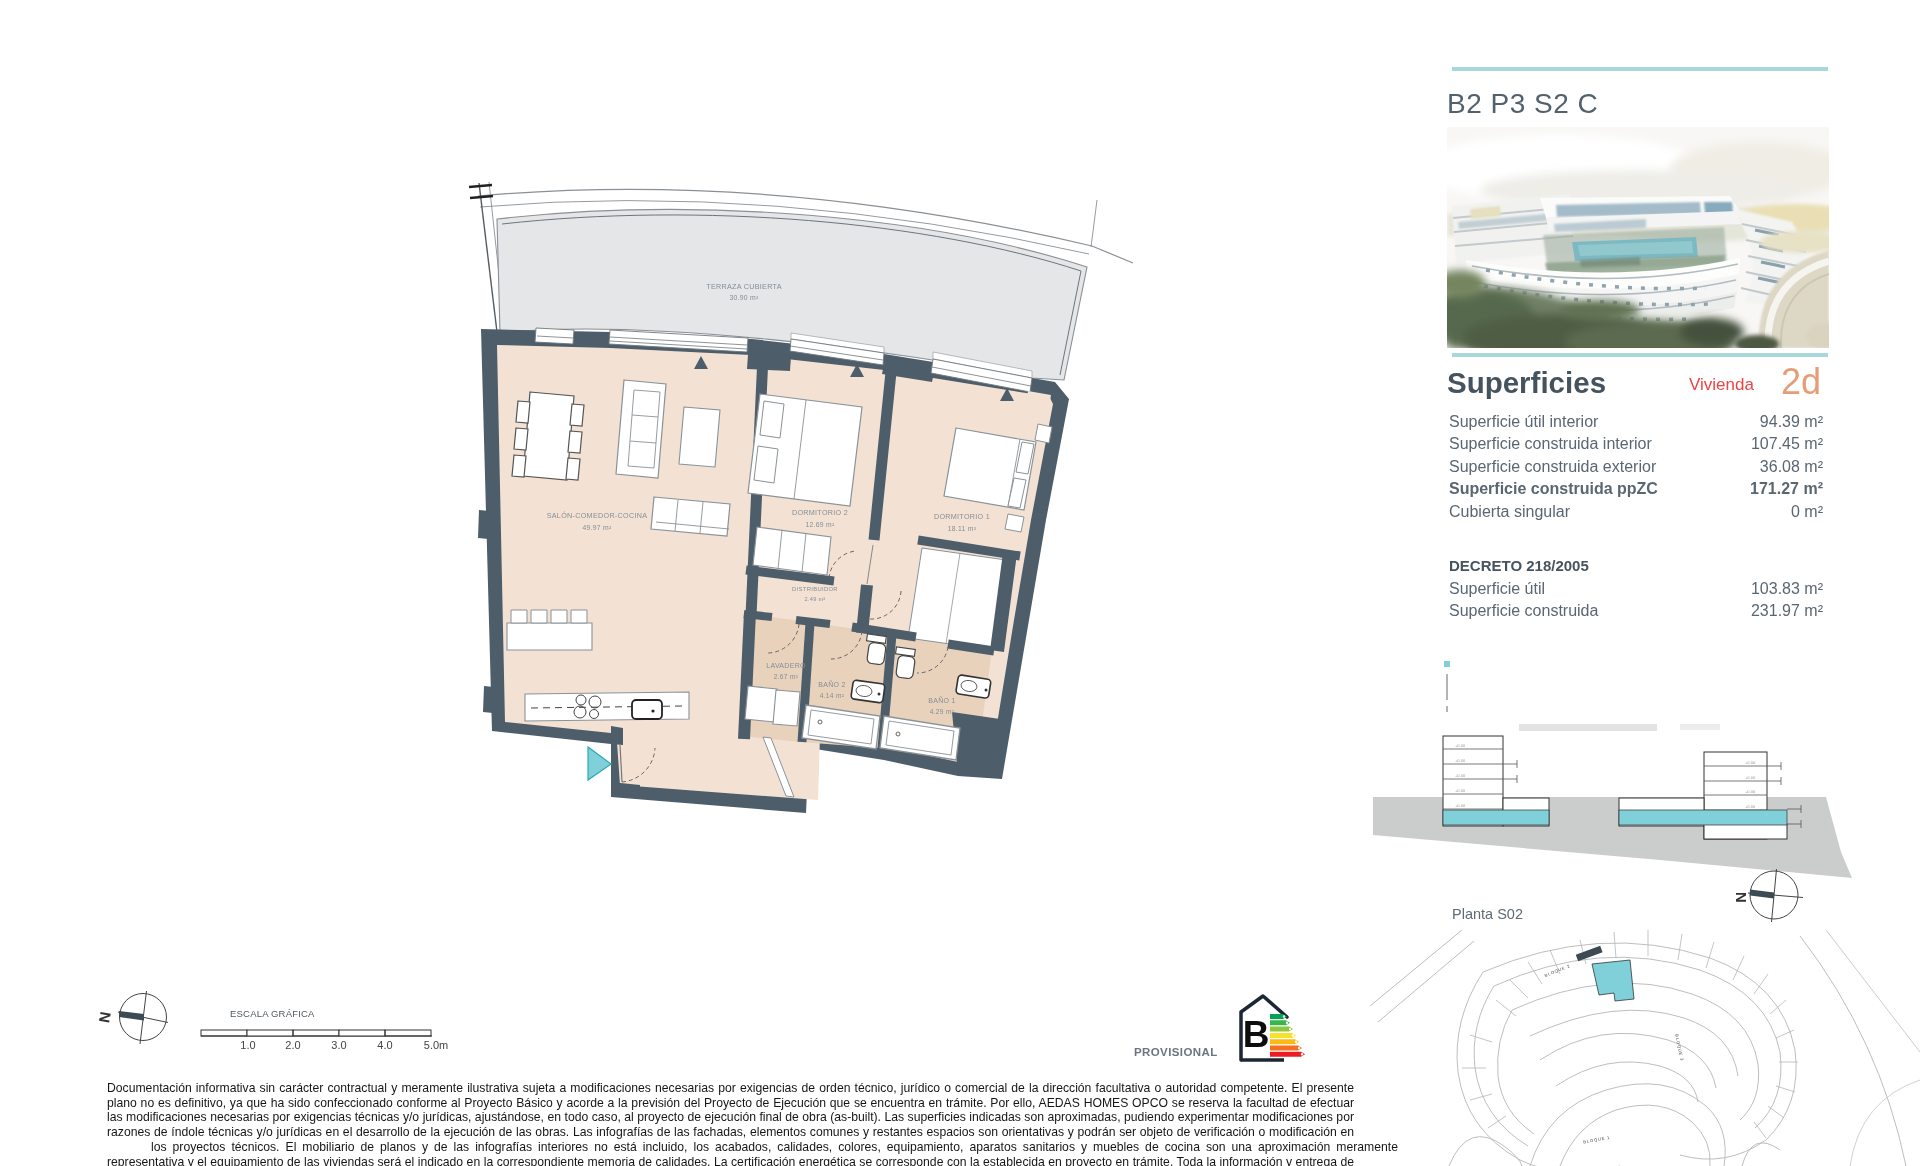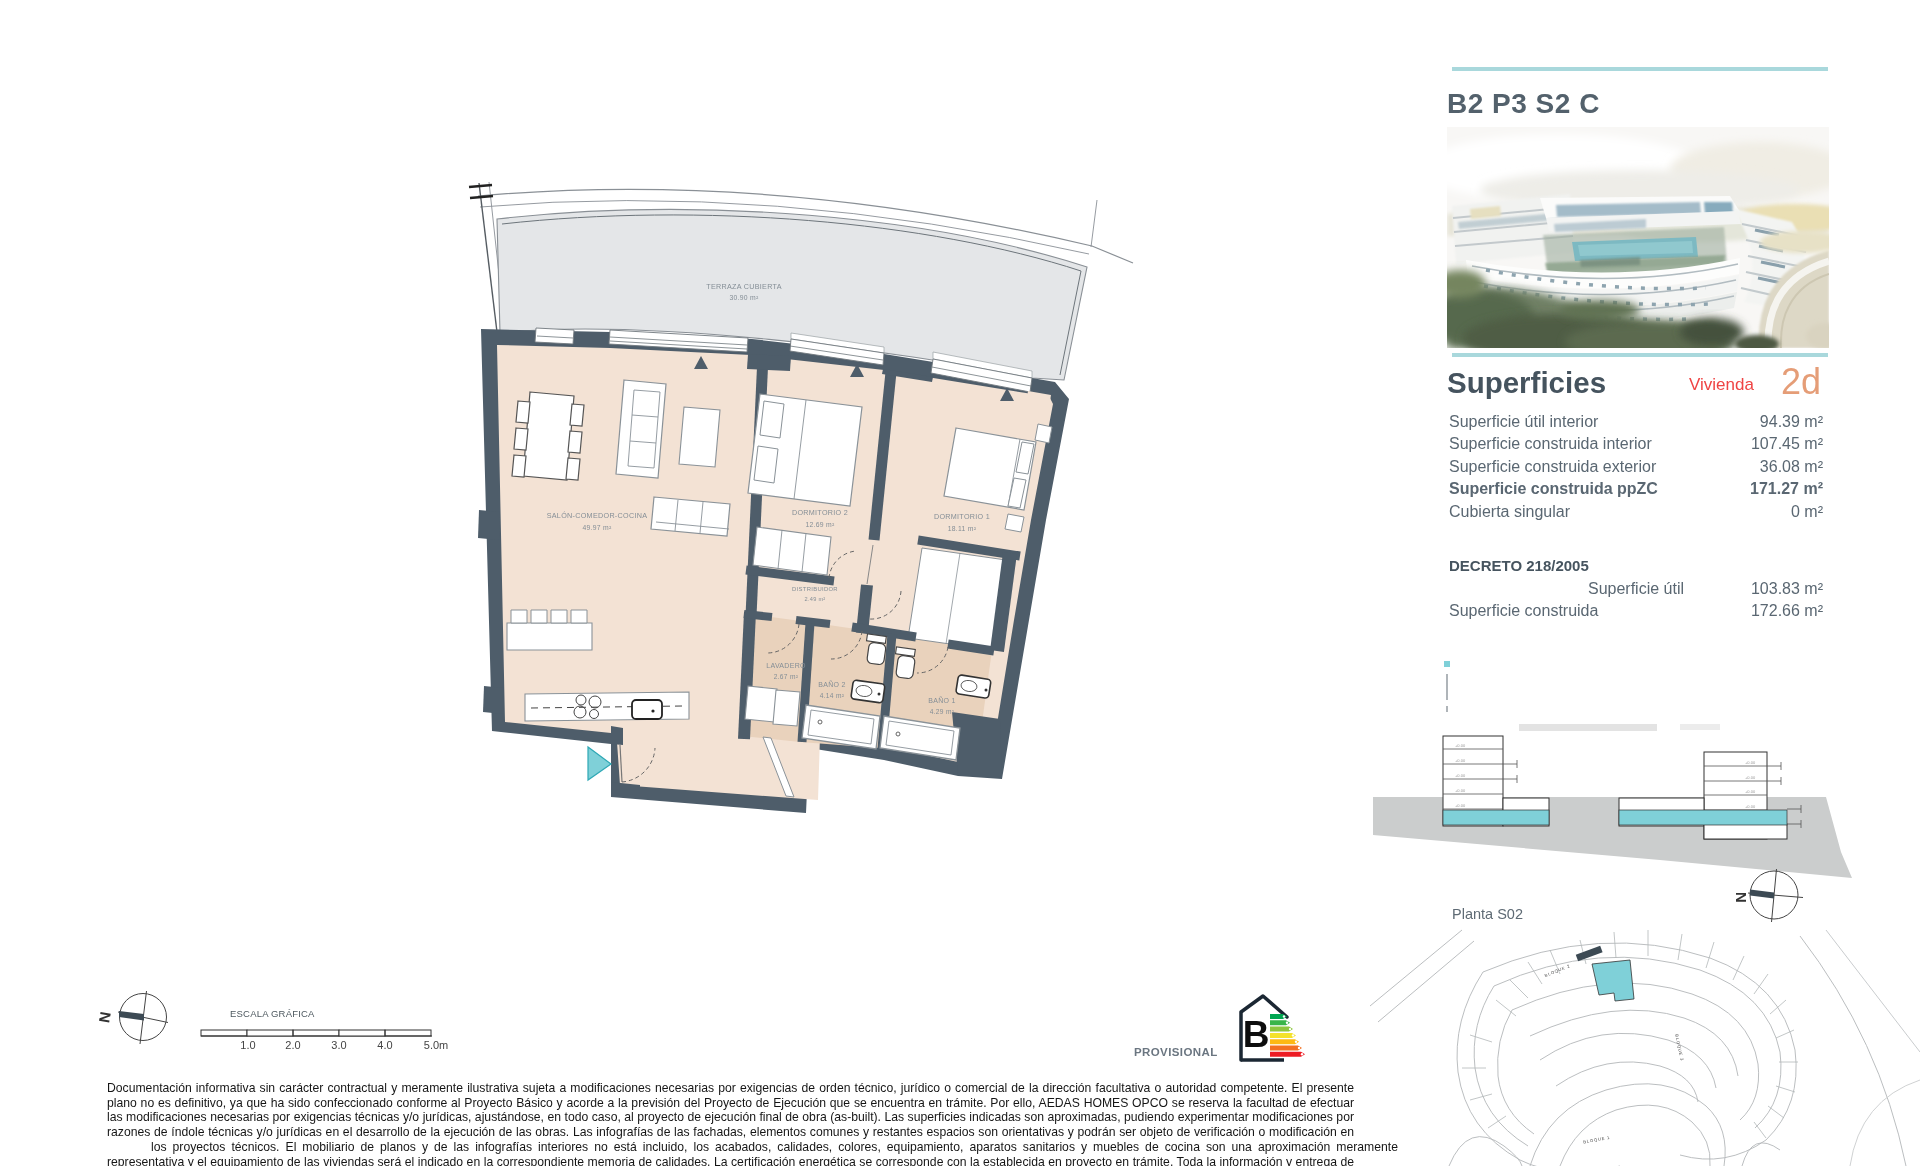--- a/index.html
+++ b/index.html
@@ -11,38 +11,38 @@
   .row .v{position:absolute;right:0;top:0;}
   .dl{position:absolute;left:107px;width:1247px;color:#161616;font-size:12.2px;
       white-space:nowrap;}
   .dlj{text-align:justify;text-align-last:justify;white-space:normal;height:15.2px;overflow:visible;}
 </style>
 </head>
 <body>
 
 <div class="abs" style="left:1452px;top:67px;width:376px;height:4px;background:#a9d8dc;"></div>
 
-<div class="abs" style="left:1447px;top:88px;font-size:28px;font-weight:bold;color:#53616c;letter-spacing:0.5px;">B2 P3 S2 C</div>
+<div class="abs" style="left:1447px;top:88px;font-size:28px;font-weight:normal;color:#53616c;letter-spacing:0.5px;">B2 P3 S2 C</div>
 
 <div class="abs" style="left:1452px;top:353px;width:376px;height:4px;background:#a9d8dc;"></div>
 
 <div class="abs" style="left:1447px;top:366px;font-size:29.5px;font-weight:bold;color:#45535e;">Superficies</div>
 
 <div class="abs" style="left:1689px;top:375px;font-size:17px;color:#ef4444;">Vivienda</div>
 <div class="abs" style="left:1781px;top:361px;font-size:36px;color:#e59d77;">2d</div>
 
 <div class="row" style="top:413px;">Superficie útil interior<span class="v">94.39 m²</span></div>
 <div class="row" style="top:435px;">Superficie construida interior<span class="v">107.45 m²</span></div>
 <div class="row" style="top:458px;">Superficie construida exterior<span class="v">36.08 m²</span></div>
 <div class="row" style="top:480px;font-weight:bold;">Superficie construida ppZC<span class="v">171.27 m²</span></div>
 <div class="row" style="top:503px;">Cubierta singular<span class="v">0 m²</span></div>
 
 <div class="row" style="top:557px;font-weight:bold;font-size:15px;color:#46545f;">DECRETO 218/2005</div>
-<div class="row" style="top:580px;text-align:center;">Superficie útil<span class="v">103.83 m²</span></div>
-<div class="row" style="top:602px;">Superficie construida<span class="v">172.66 m²</span></div>
+<div class="row" style="top:580px;">Superficie útil<span class="v">103.83 m²</span></div>
+<div class="row" style="top:602px;">Superficie construida<span class="v">231.97 m²</span></div>
 
 <div class="abs" style="left:1452px;top:906px;font-size:14.5px;color:#5e6a74;">Planta S02</div>
 
 <div class="abs" style="left:1134px;top:1046px;font-size:11.5px;font-weight:bold;color:#6b7681;letter-spacing:0.4px;">PROVISIONAL</div>
 
 <div class="abs" style="left:230px;top:1008px;font-size:9.5px;color:#4d585f;letter-spacing:0.2px;">ESCALA GRÁFICA</div>
 
 <div class="dl dlj" style="top:1080.6px;">Documentación informativa sin carácter contractual y meramente ilustrativa sujeta a modificaciones necesarias por exigencias de orden técnico, jurídico o comercial de la dirección facultativa o autoridad competente. El presente</div>
 <div class="dl dlj" style="top:1095.5px;">plano no es definitivo, ya que ha sido confeccionado conforme al Proyecto Básico y acorde a la previsión del Proyecto de Ejecución que se encuentra en trámite. Por ello, AEDAS HOMES OPCO se reserva la facultad de efectuar</div>
 <div class="dl dlj" style="top:1110.4px;">las modificaciones necesarias por exigencias técnicas y/o jurídicas, ajustándose, en todo caso, al proyecto de ejecución final de obra (as-built). Las superficies indicadas son aproximadas, pudiendo experimentar modificaciones por</div>

